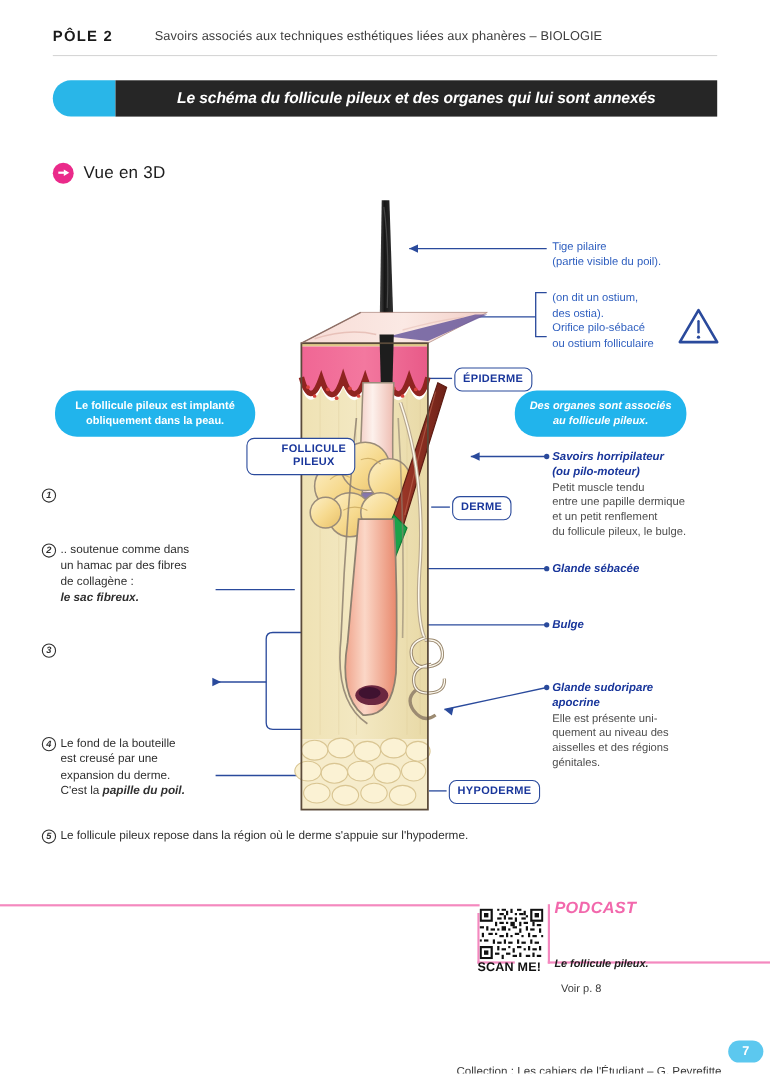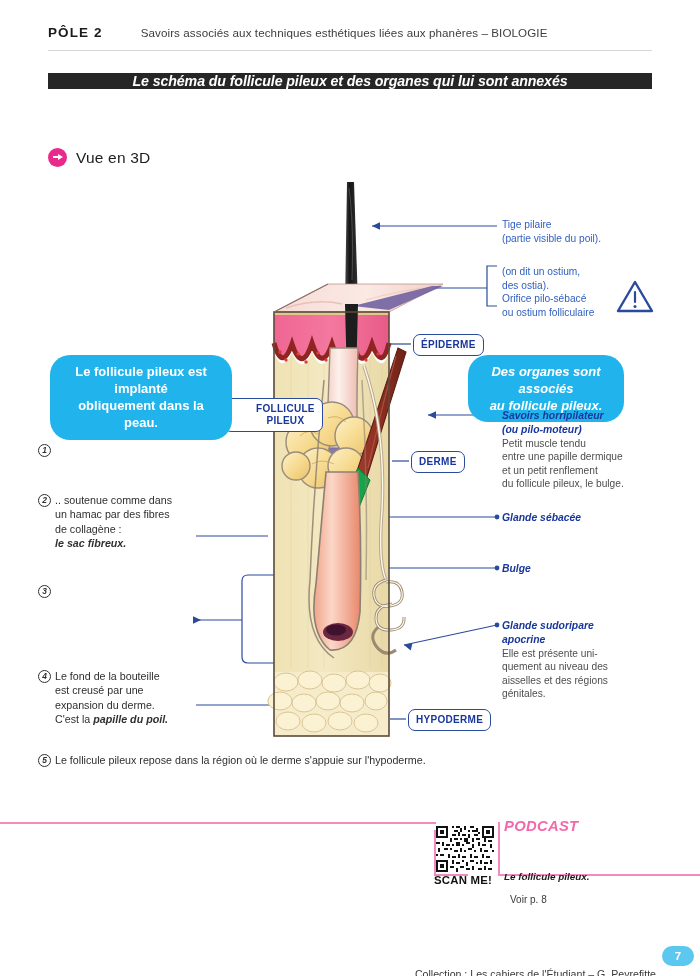--- a/index.html
+++ b/index.html
@@ -24,22 +24,22 @@
   .header-subtitle {
     margin-left: 38px; font-size: 11.6px; color: #3d3d3d; letter-spacing: .1px;
   }
   .header-rule {
     position: absolute; left: 48px; top: 50px; width: 604px; height: 1px;
     background: #d6d6d6;
   }
 
   
   .title-bar {
-    position: absolute; left: 48px; top: 73px; width: 604px; height: 16px;
-    display: flex; align-items: stretch; flex-direction: column;
+    position: absolute; left: 48px; top: 73px; width: 604px; height: 33px;
+    display: flex; align-items: stretch;
   }
   .title-bar-cyan {
     width: 57px; background: #29b6e8;
     border-top-left-radius: 17px; border-bottom-left-radius: 17px;
   }
   .title-bar-dark {
     flex: 1; background: #262626;
     display: flex; align-items: center; justify-content: center;
     padding: 0 14px;
   }
@@ -92,21 +92,21 @@
   #callout-epiderme  { left: 413px; top: 334px; }
   #callout-follicule { left: 224px; top: 398px; padding-left: 31px; }
   #callout-derme     { left: 411px; top: 451px; }
   #callout-hypoderme { left: 408px; top: 709px; }
 
   
   .infobox {
     position: absolute;
     background: #21b4ec; color: #ffffff;
     border-radius: 20px;
-    font-weight: bold; font-size: 13px;
+    font-weight: bold; font-size: 10px;
     text-align: center; line-height: 1.32;
     padding: 8px 10px;
     white-space: pre-line;
   }
   #infobox-left  { left: 50px;  top: 355px; width: 182px; }
   #infobox-right { left: 468px; top: 355px; width: 156px; font-style: italic; }
 
   
   .numlist { position: absolute; left: 38px; top: 443px; width: 225px; }
   .numitem { display: flex; font-size: 10.7px; line-height: 1.35; color: #2f2f2f; }

